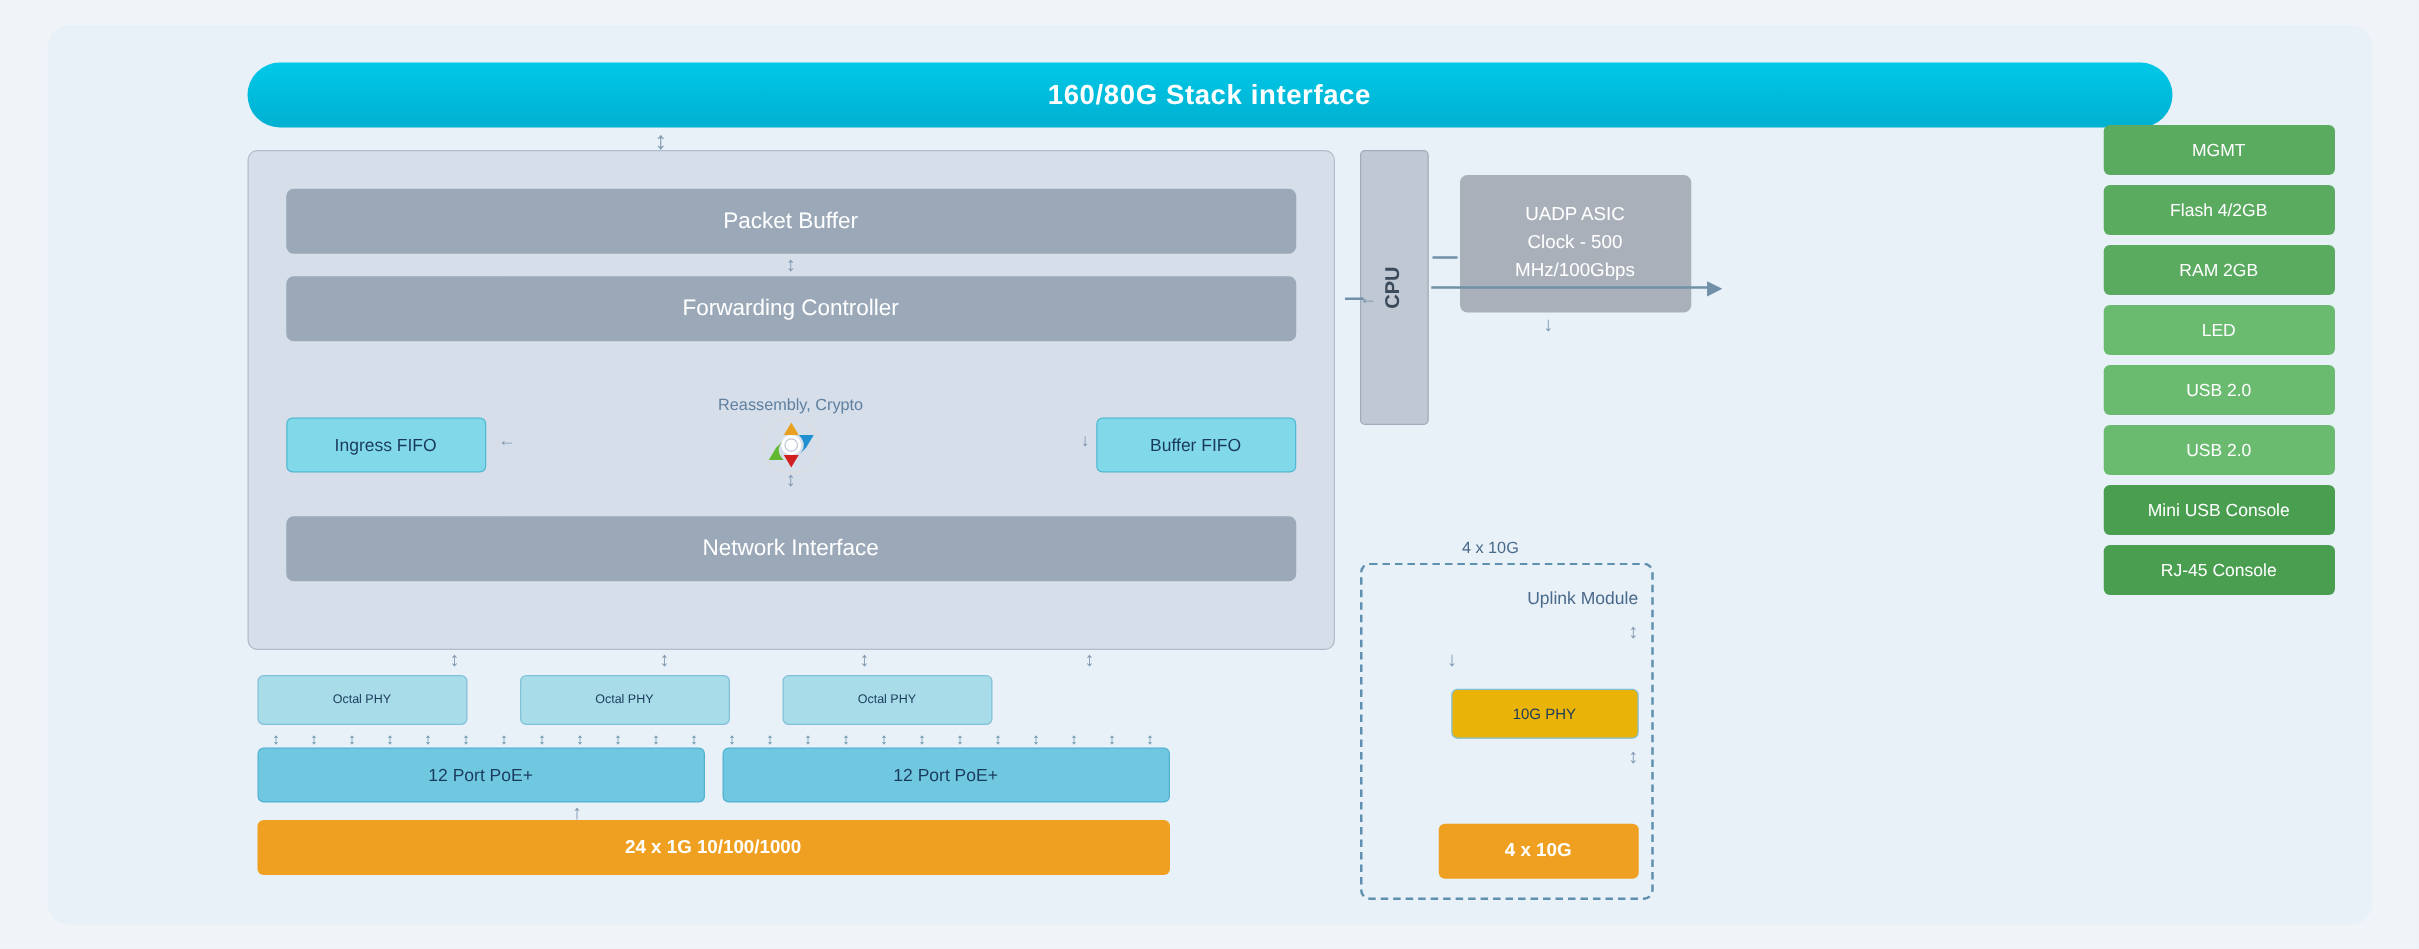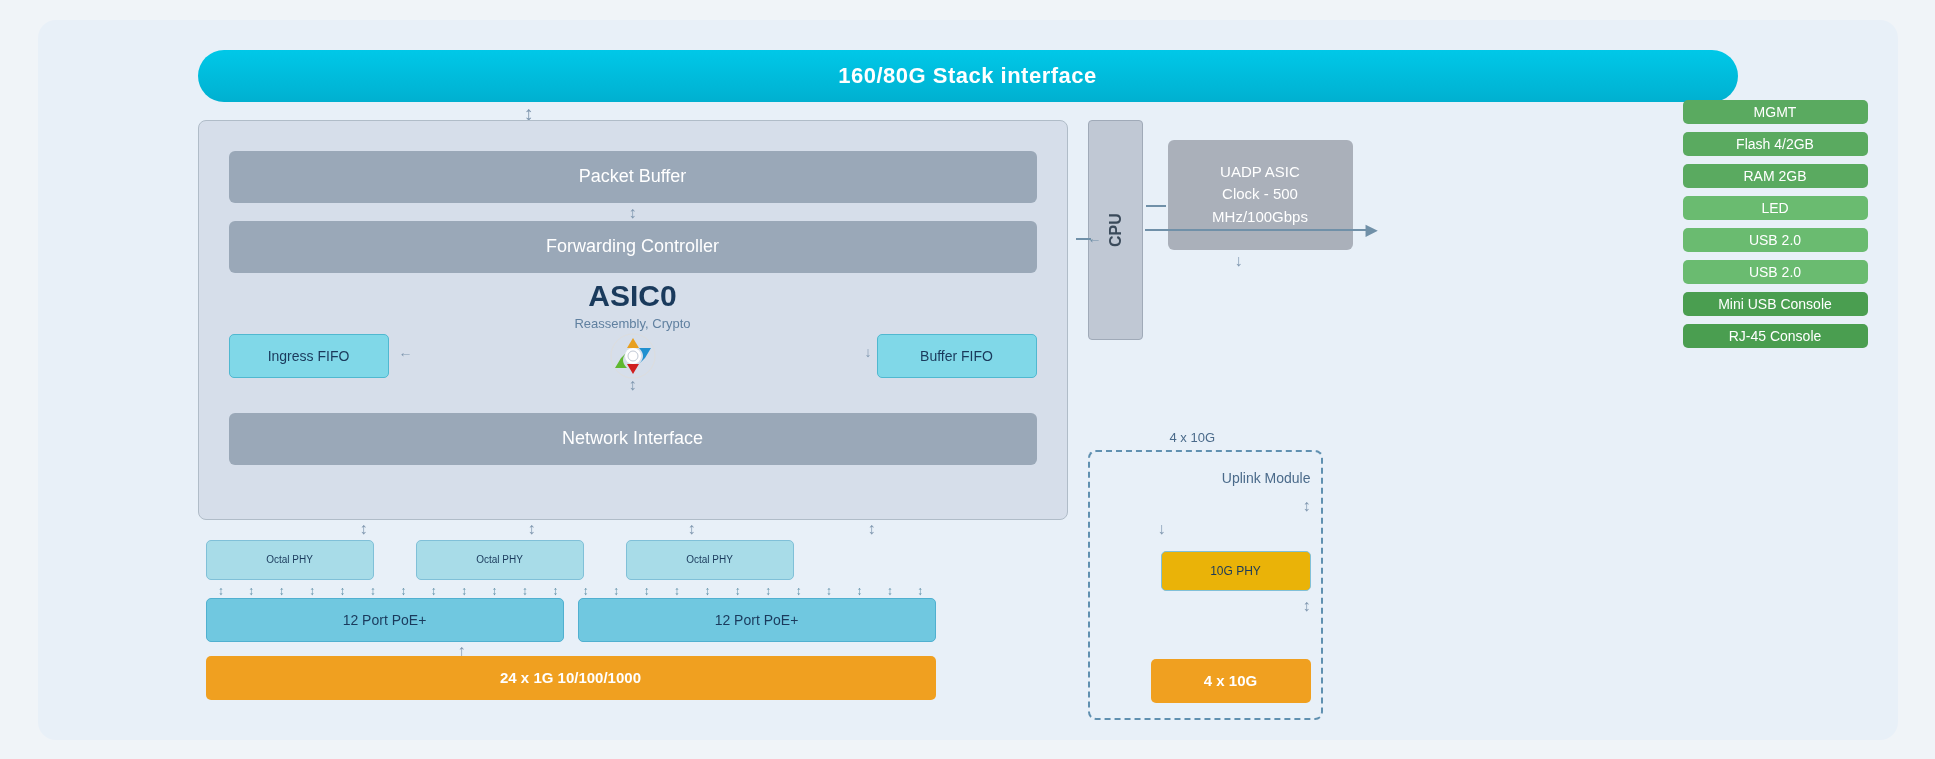--- a/index.html
+++ b/index.html
@@ -194,21 +194,21 @@
     .right-panel {
       position: absolute;
       top: 80px;
       right: 30px;
       width: 185px;
       display: flex;
       flex-direction: column;
       gap: 8px;
     }
     .right-item {
-      height: 24px;
+      height: 40px;
       border-radius: 5px;
       display: flex;
       align-items: center;
       justify-content: center;
       color: white;
       font-size: 14px;
       font-weight: 500;
     }
     .right-item.green-dark { background: #5aaa60; }
     .right-item.green-med { background: #6abb70; }
@@ -293,23 +293,20 @@
     <div class="packet-buffer">
       <span>Packet Buffer</span>
     </div>
 
     <div style="position:absolute;top:83px;left:50%;transform:translateX(-50%);font-size:16px;color:#8098b0;">↕</div>
 
     <div class="forwarding-ctrl">
       <span>Forwarding Controller</span>
     </div>
 
-    <div class="asic0-label">
-      <span>ASIC0</span>
-    </div>
 
     <div class="reassembly-label">
       <span>Reassembly, Crypto</span>
     </div>
 
     <div class="fifo-row">
       <div class="fifo-box">
         <span>Ingress FIFO</span>
       </div>
 

